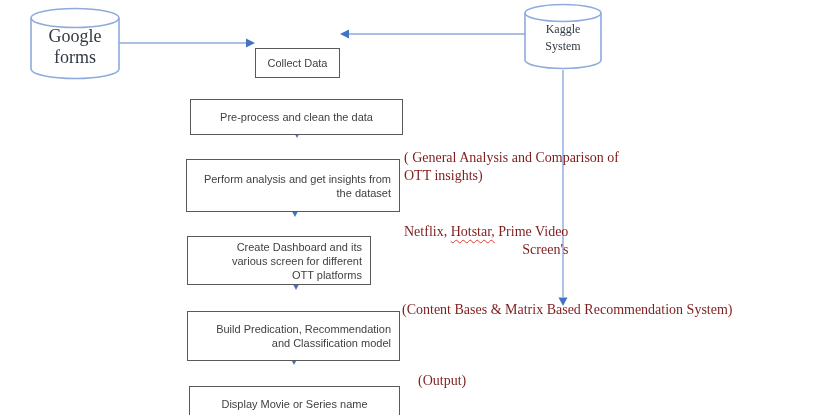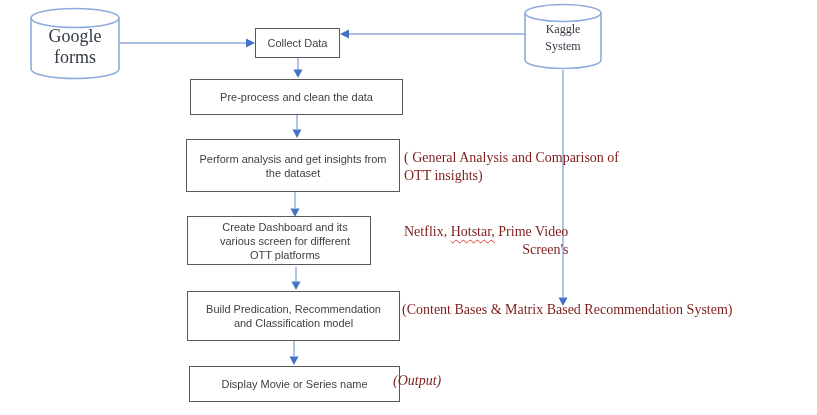--- a/index.html
+++ b/index.html
@@ -3,22 +3,22 @@
 <meta charset="utf-8">
 <style>
   html,body{margin:0;padding:0;background:#ffffff;}
   #canvas{
     position:relative;width:817px;height:415px;background:#ffffff;overflow:hidden;
     font-family:"Liberation Sans",sans-serif;
   }
   #wires{position:absolute;left:0;top:0;width:817px;height:415px;}
   .flow-box{
     position:absolute;border:1.5px solid #595959;background:#ffffff;
-    display:flex;align-items:center;justify-content:center;text-align:center;
-    color:#3f3f3f;font-size:11px;line-height:14px;padding:2px 8px;box-sizing:border-box;
+    display:flex;align-items:center;justify-content:center;text-align:right;
+    color:#3f3f3f;font-size:11px;line-height:14px;padding:2px 8px;box-sizing:border-box;margin-top:20px;
   }
   .cyl-label{
     position:absolute;text-align:center;color:#333a45;
     font-family:"Liberation Serif",serif;
   }
   .cyl-label .ln{display:block;}
   .note{
     position:absolute;color:#7f1d1d;font-family:"Liberation Serif",serif;
     font-size:14px;line-height:18px;white-space:nowrap;
   }
@@ -109,17 +109,17 @@
 
   <div class="note" style="left:404px;top:223px;text-align:right;">
     <span>Netflix, </span><span class="squiggle">Hotstar,</span><span> Prime Video</span><br>
     <span>Screen's</span>
   </div>
 
   <div class="note" style="left:402px;top:301px;">
     <span>(Content Bases &amp; Matrix Based Recommendation System)</span>
   </div>
 
-  <div class="note" style="left:393px;top:372px;font-style:italic;">
+  <div class="note" style="left:418px;top:372px;">
     <span>(Output)</span>
   </div>
 
 </div>
 
 </body></html>

